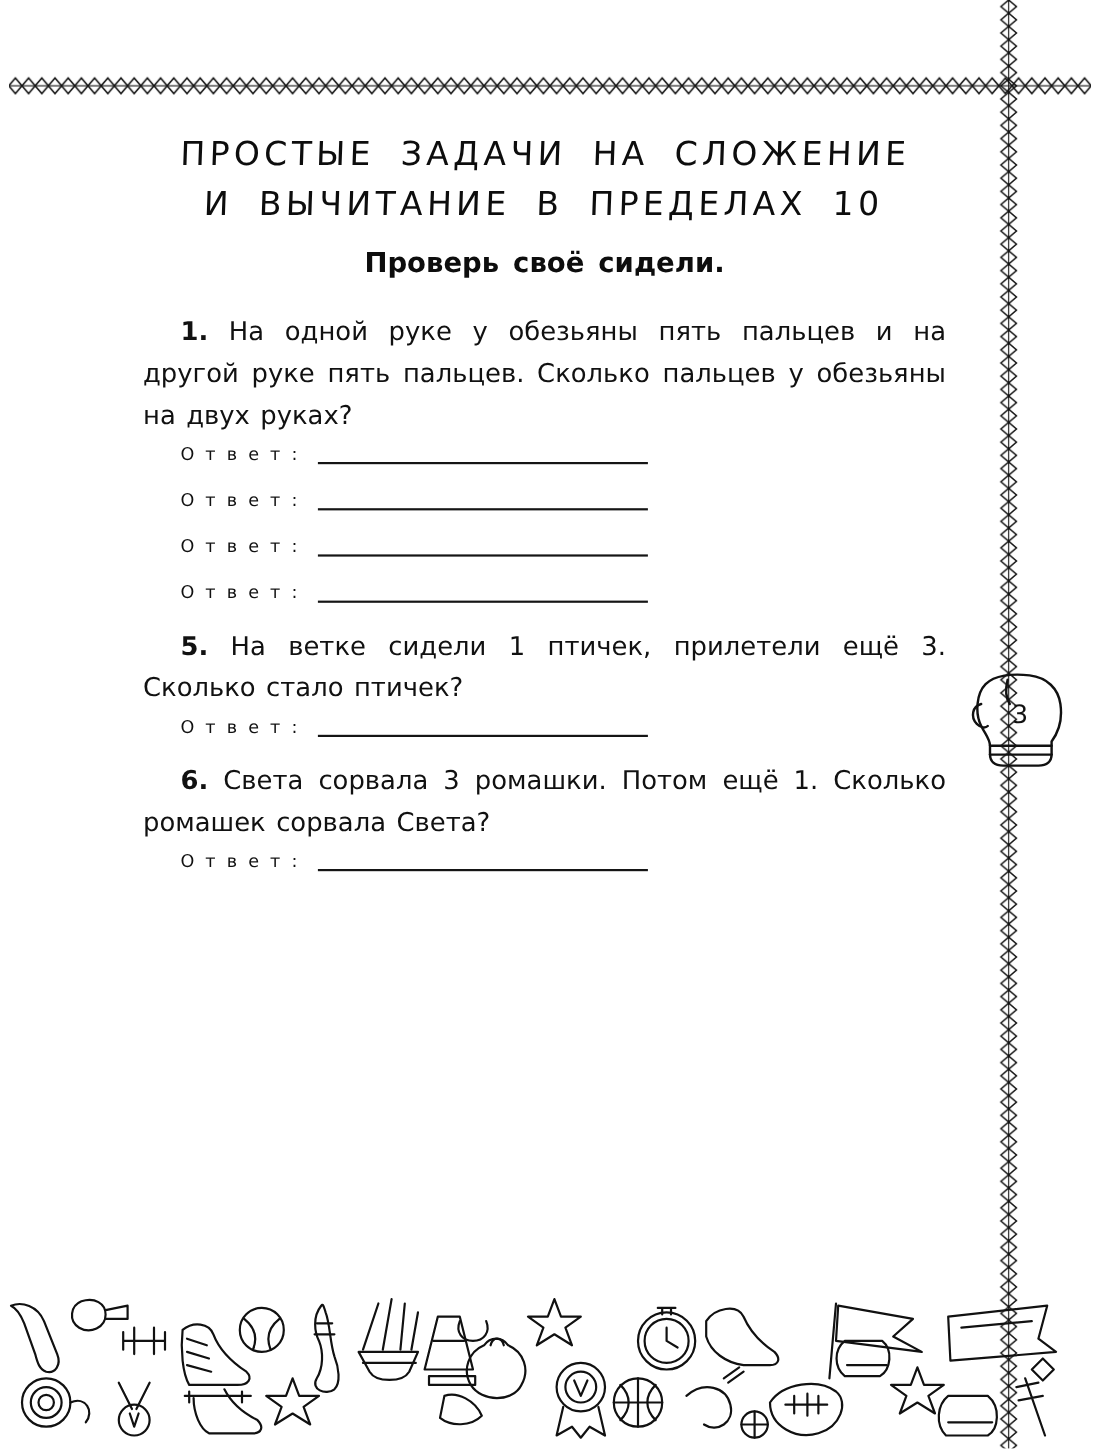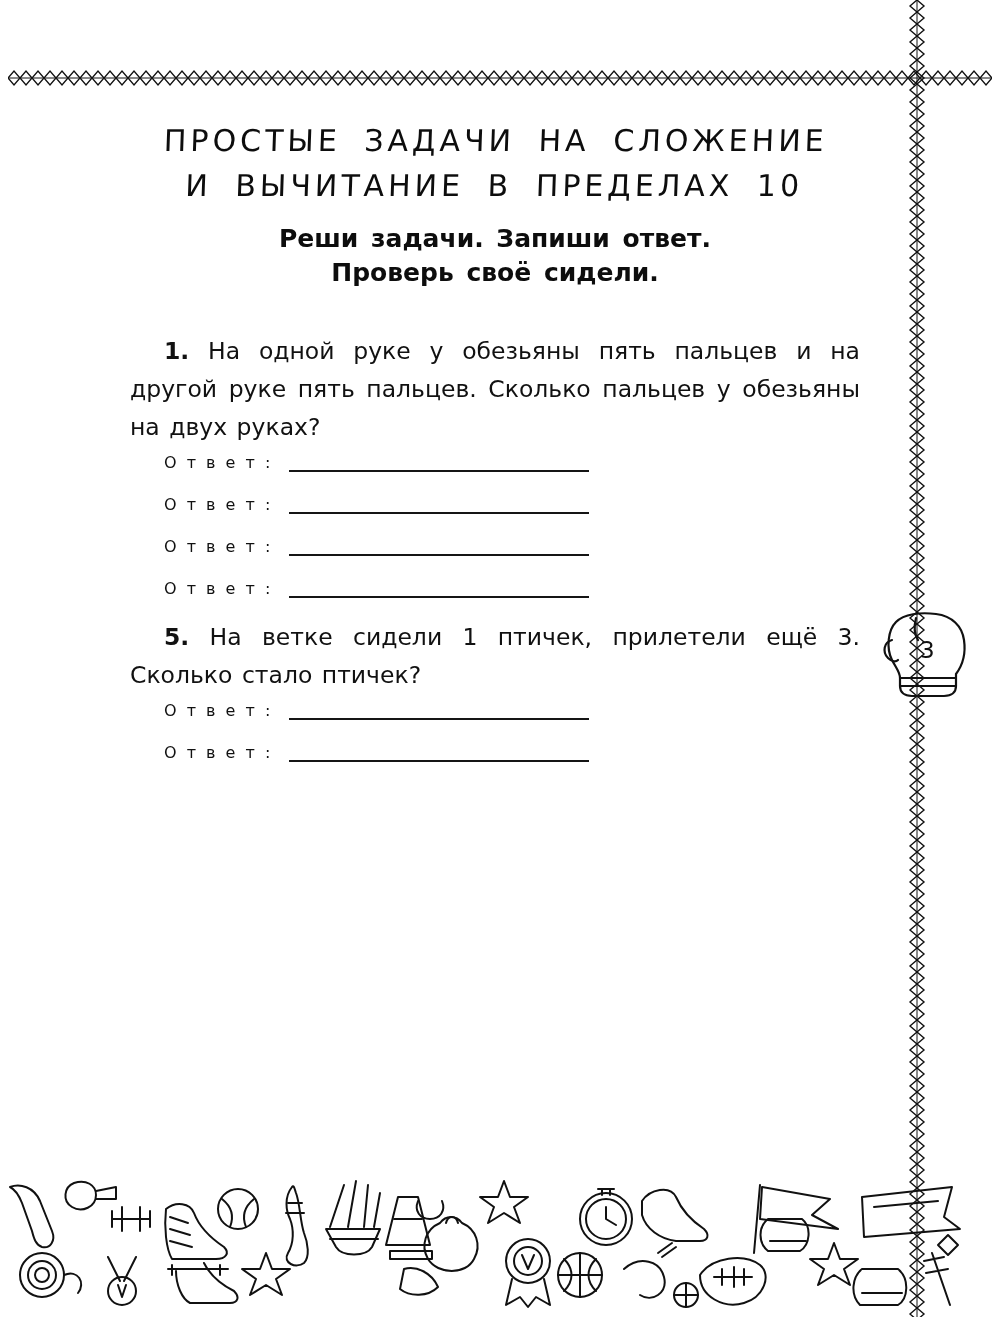--- a/index.html
+++ b/index.html
@@ -75,21 +75,21 @@
     font-size: 25px;
     font-weight: bold;
     text-align: center;
     line-height: 1.35;
     word-spacing: 4px;
     color: #0d0d0d;
   }
   h2.subtitle .l2 { display: block; }
 
   .tasks {
-    margin-top: 42px;
+    margin-top: 26px;
   }
 
   .task {
     margin-bottom: 6px;
   }
 
   .task-text {
     font-size: 23.5px;
     line-height: 1.62;
     text-align: justify;
@@ -178,21 +178,20 @@
 
 <div class="sheet">
   <div class="content">
 
     <h1 class="title">
       <span>ПРОСТЫЕ ЗАДАЧИ НА СЛОЖЕНИЕ</span>
       <span class="l2">И ВЫЧИТАНИЕ В ПРЕДЕЛАХ 10</span>
     </h1>
 
     <h2 class="subtitle">
-      <span>Реши задачи. Запиши ответ.</span>
       <span class="l2">Проверь своё сидели.</span>
     </h2>
 
     <div class="tasks">
 
       <div class="task">
         <p class="task-text">
           <span class="num">1.</span>
           <span>На одной руке у обезьяны пять пальцев и на другой руке пять пальцев. Сколько пальцев у обезьяны на двух руках?</span>
         </p>
@@ -228,20 +227,24 @@
           <span class="num">5.</span>
           <span>На ветке сидели 1 птичек, прилетели ещё 3. Сколько стало птичек?</span>
         </p>
         <div class="answer-row">
           <span class="answer-label">О т в е т :</span>
           <span class="answer-line"></span>
         </div>
       </div>
 
       <div class="task">
+        <p class="task-text">
+          <span class="num">6.</span>
+          <span>Света сорвала 3 ромашки. Потом ещё 1. Сколько ромашек сорвала Света?</span>
+        </p>
         <div class="answer-row">
           <span class="answer-label">О т в е т :</span>
           <span class="answer-line"></span>
         </div>
       </div>
 
     </div>
   </div>
 </div>
 

